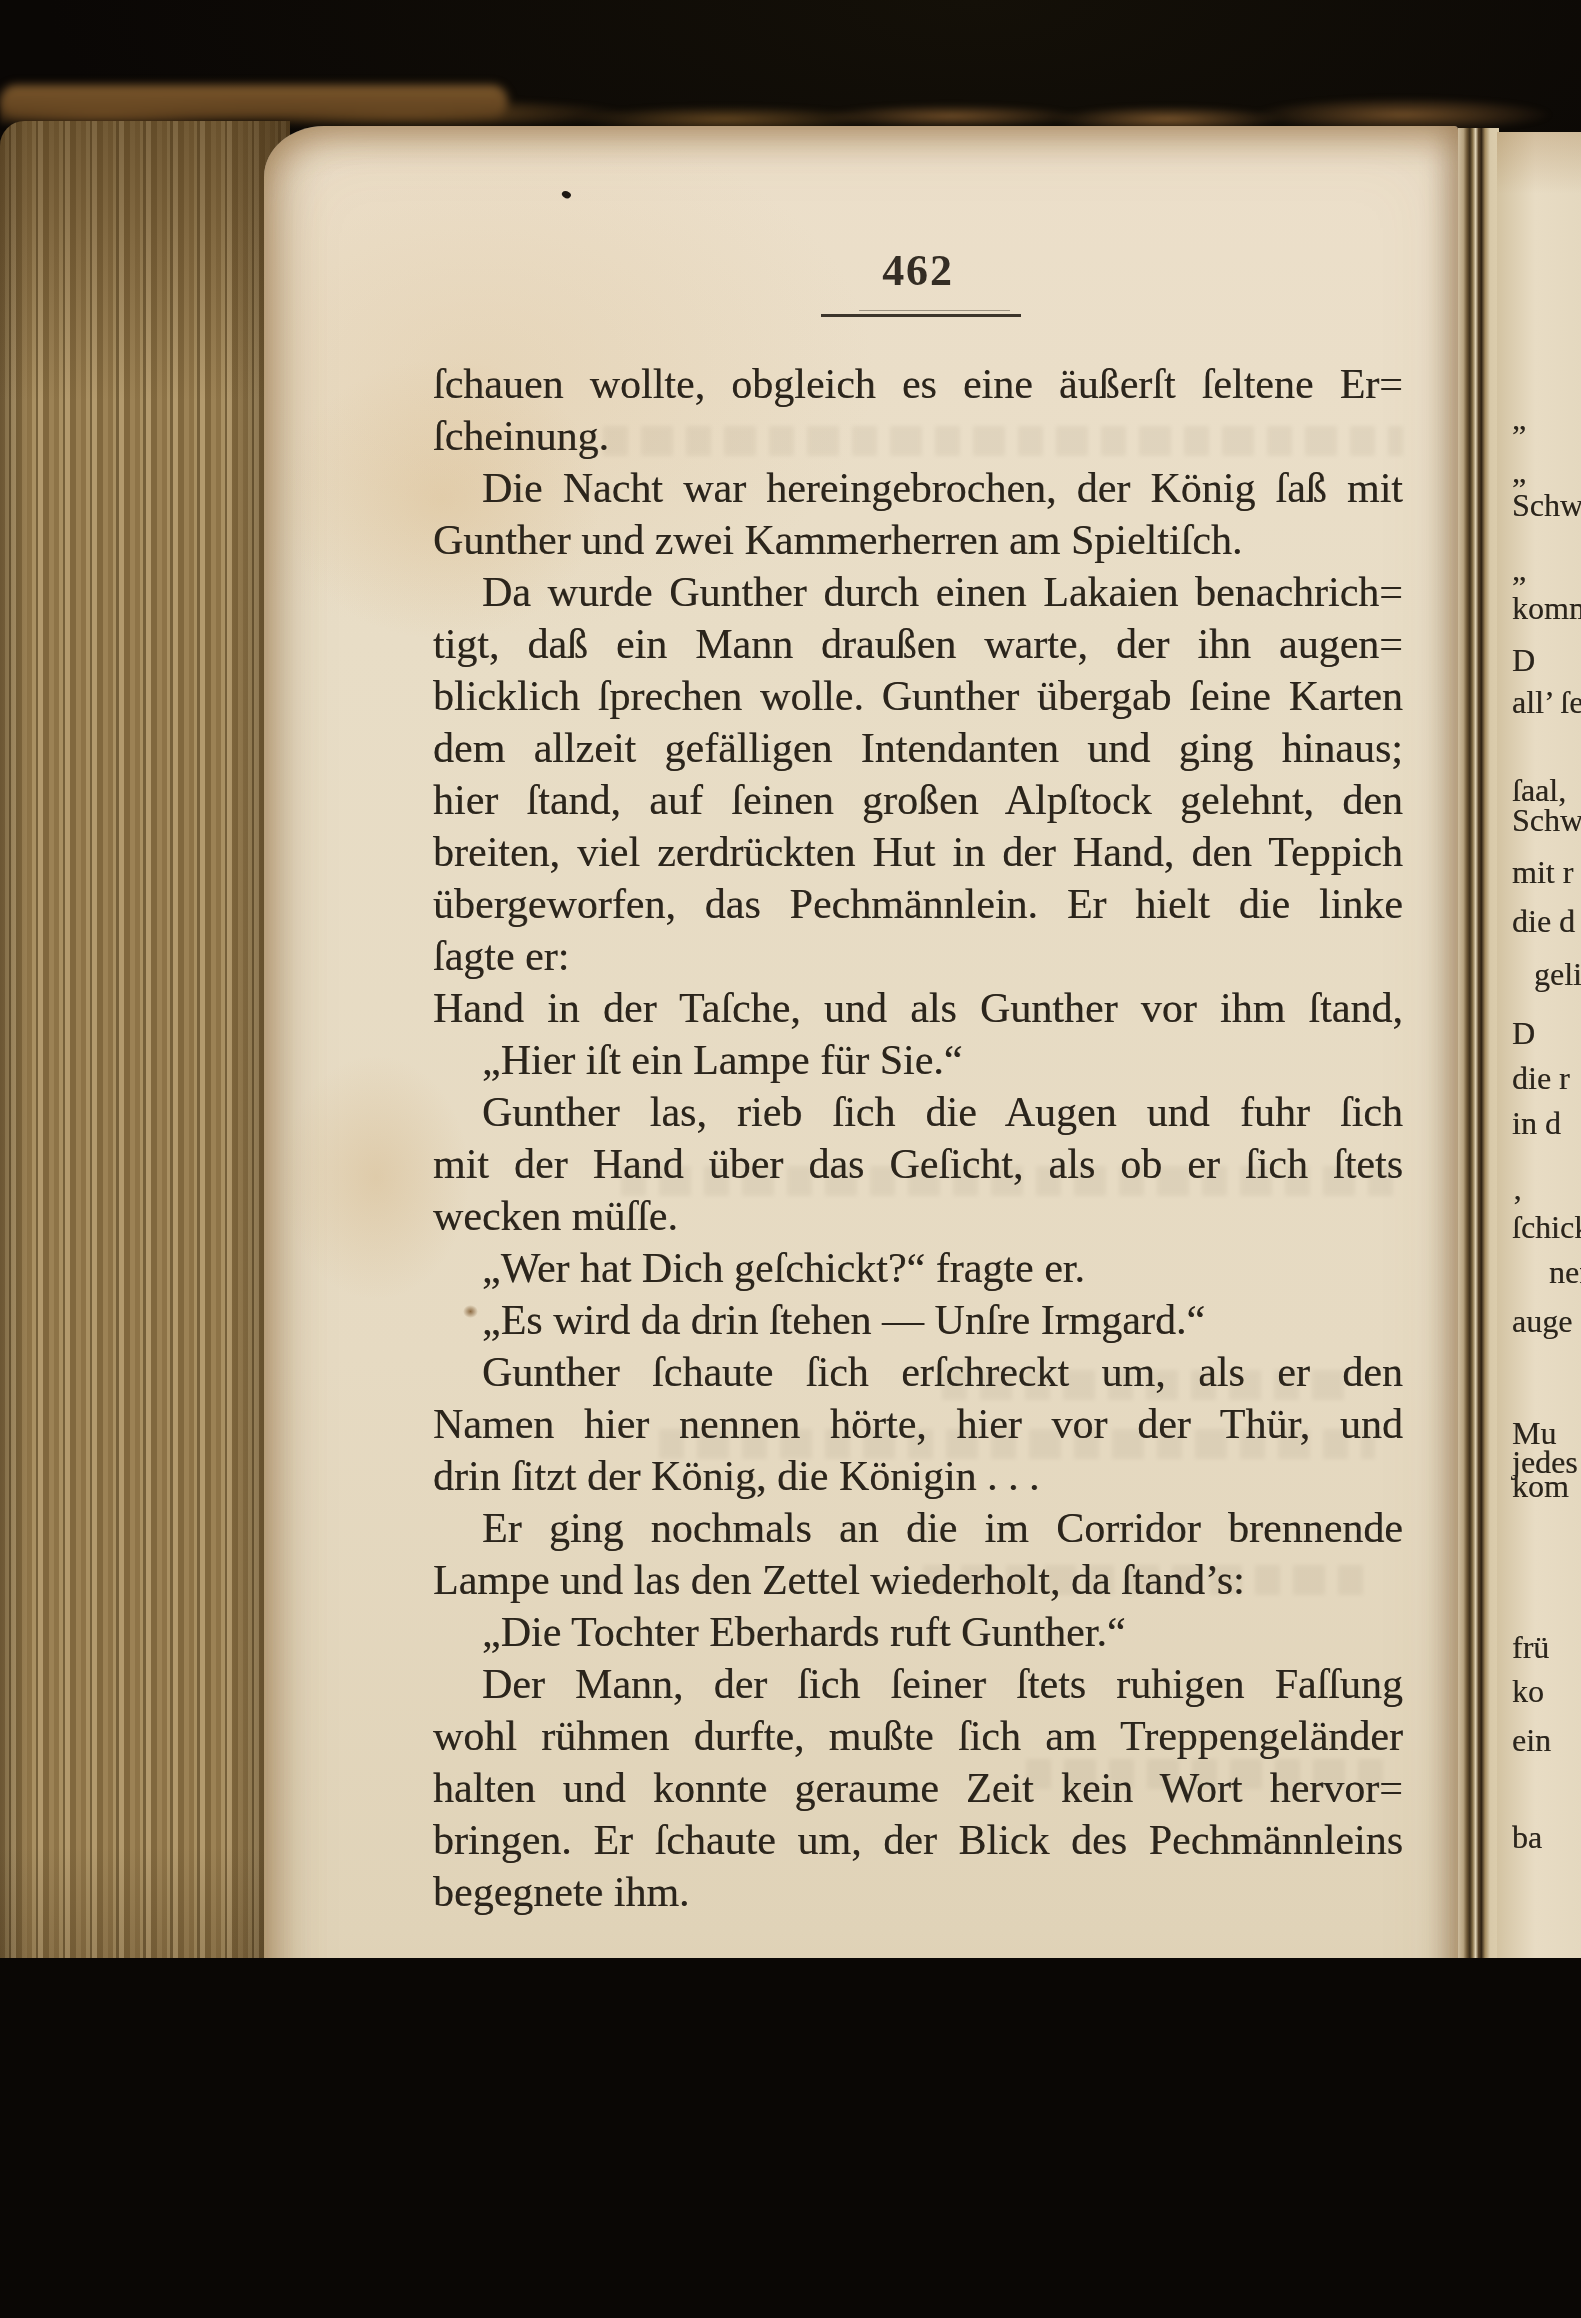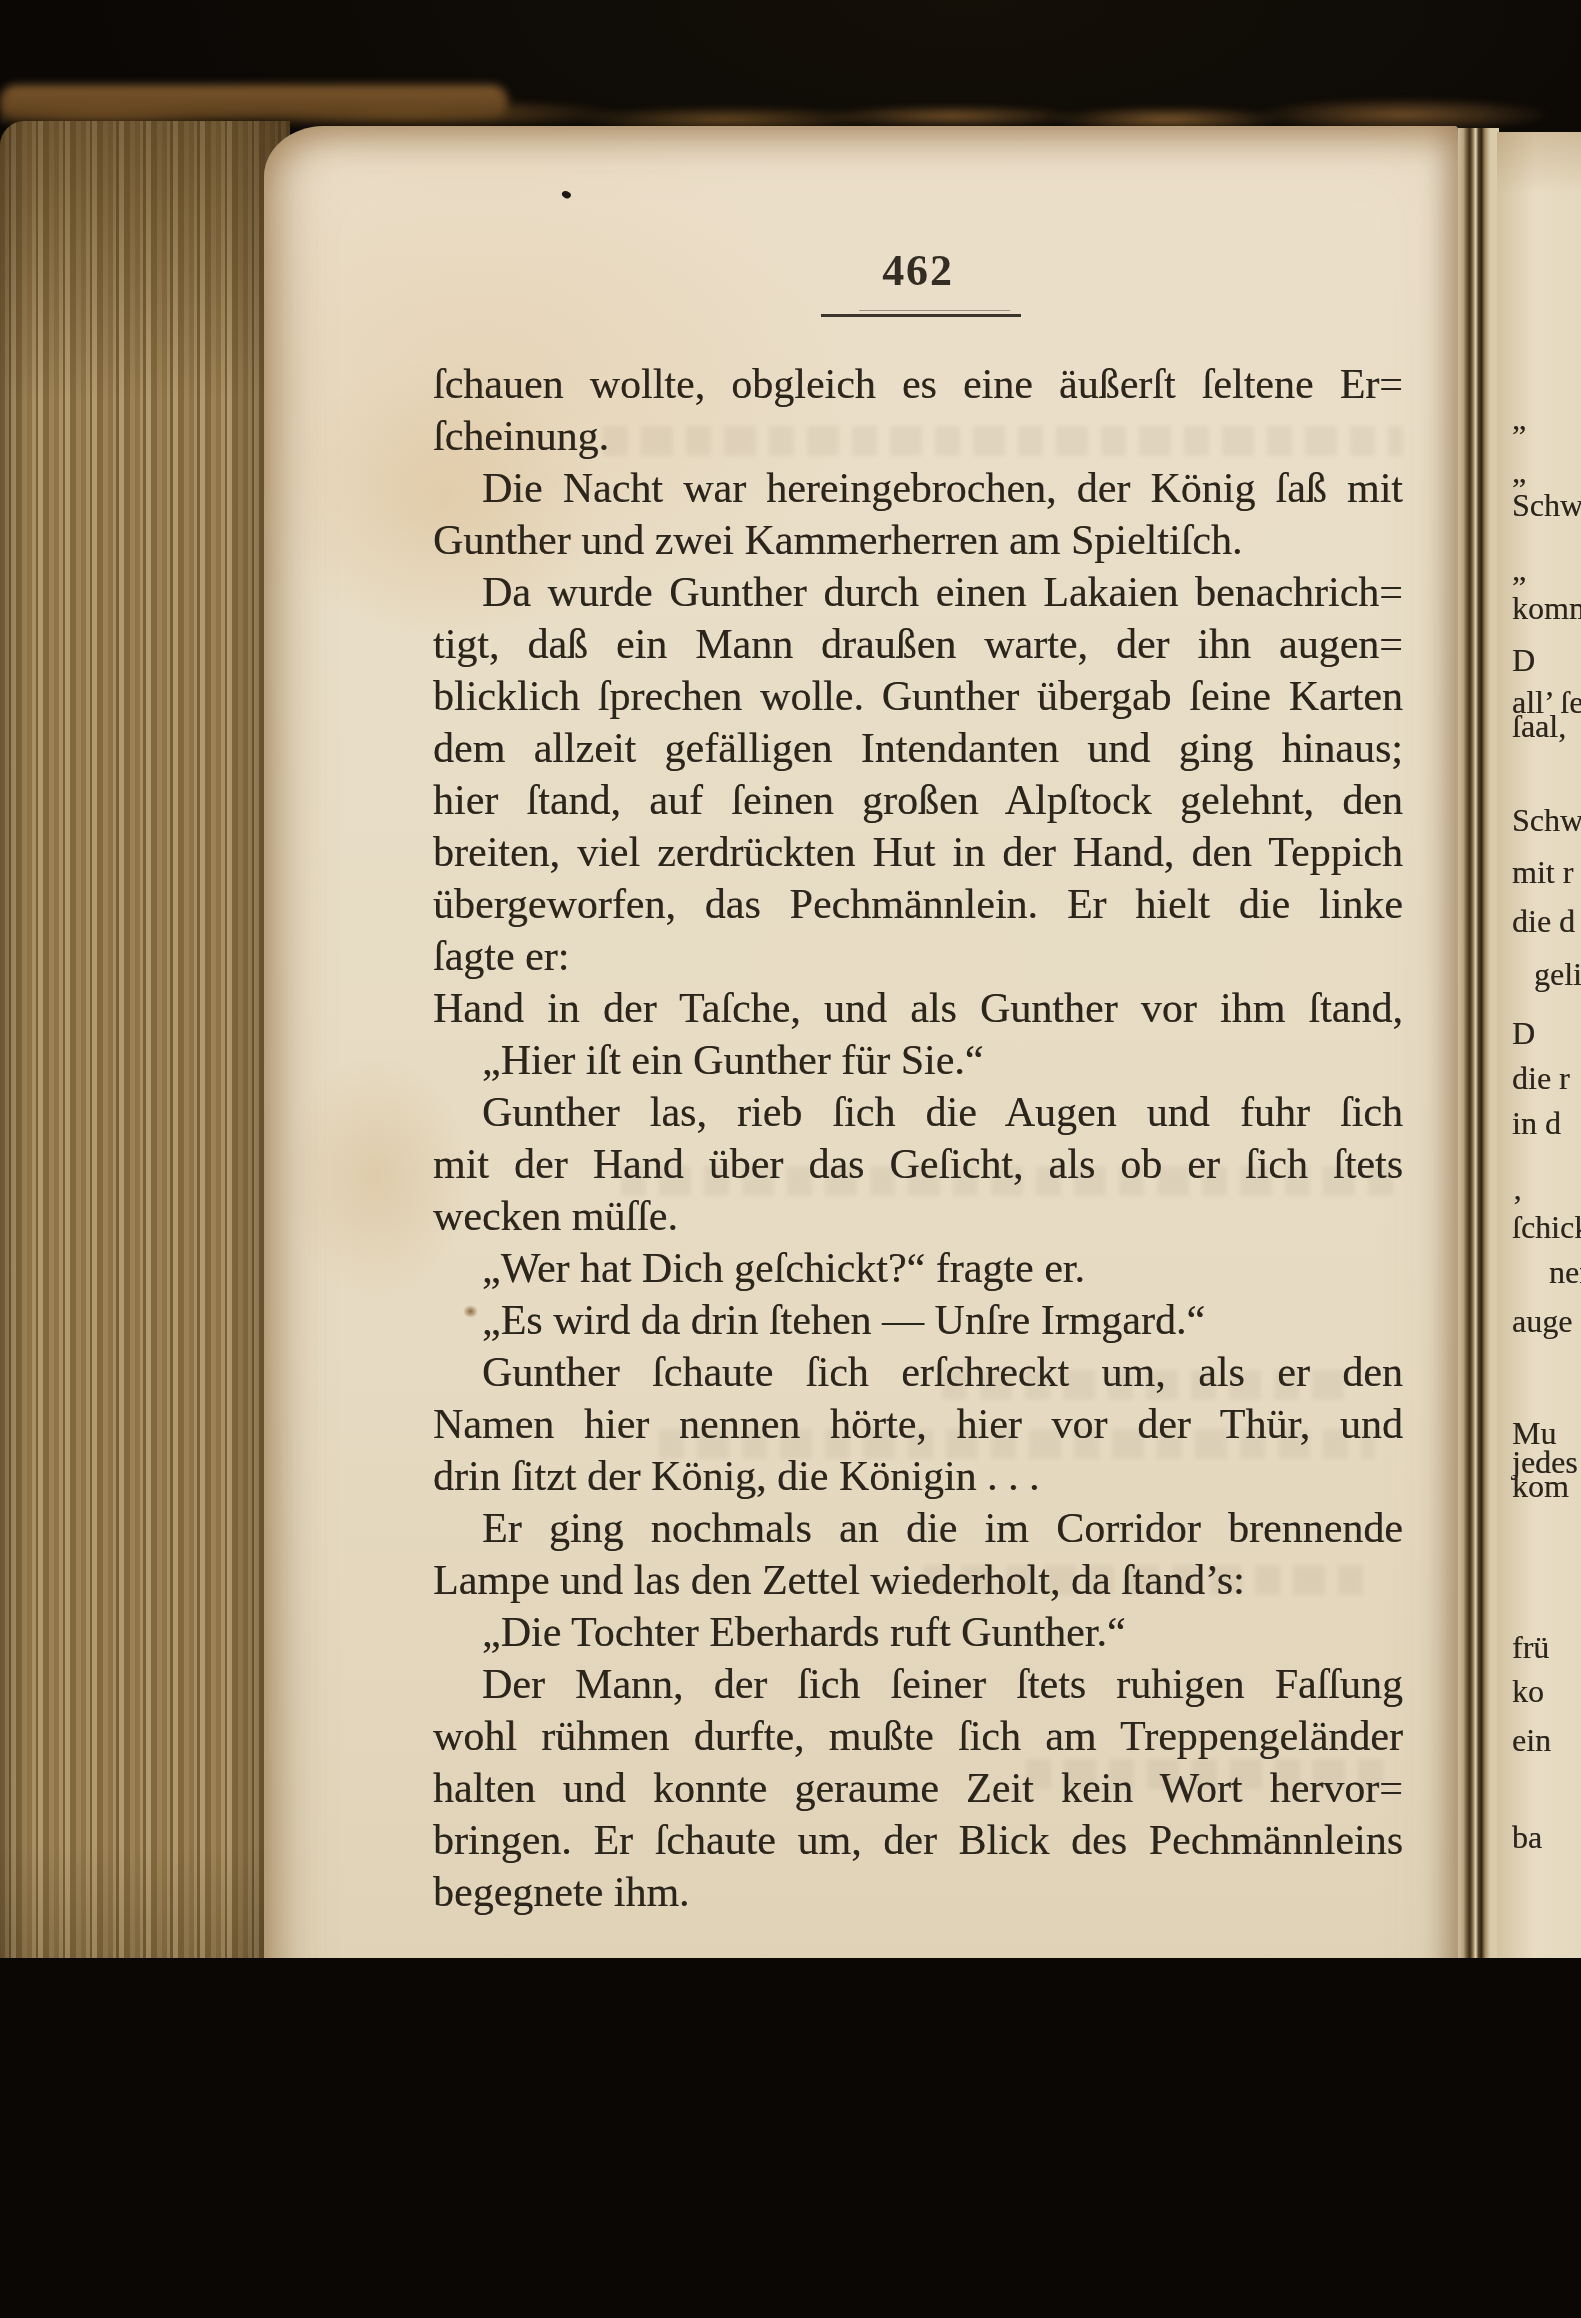--- a/index.html
+++ b/index.html
@@ -177,21 +177,21 @@
       <div class="line nojust">Gunther und zwei Kammerherren am Spieltiſch.</div>
       <div class="line indent">Da wurde Gunther durch einen Lakaien benachrich=</div>
       <div class="line">tigt, daß ein Mann draußen warte, der ihn augen=</div>
       <div class="line">blicklich ſprechen wolle. Gunther übergab ſeine Karten</div>
       <div class="line">dem allzeit gefälligen Intendanten und ging hinaus;</div>
       <div class="line">hier ſtand, auf ſeinen großen Alpſtock gelehnt, den</div>
       <div class="line">breiten, viel zerdrückten Hut in der Hand, den Teppich</div>
       <div class="line">übergeworfen, das Pechmännlein. Er hielt die linke</div>
       <div class="line nojust">ſagte er:</div>
       <div class="line">Hand in der Taſche, und als Gunther vor ihm ſtand,</div>
-      <div class="line indent nojust">„Hier iſt ein Gunther für Sie.“</div>
+      <div class="line indent nojust">„Hier iſt ein Lampe für Sie.“</div>
       <div class="line indent">Gunther las, rieb ſich die Augen und fuhr ſich</div>
       <div class="line">mit der Hand über das Geſicht, als ob er ſich ſtets</div>
       <div class="line nojust">wecken müſſe.</div>
       <div class="line indent nojust">„Wer hat Dich geſchickt?“ fragte er.</div>
       <div class="line indent nojust">„Es wird da drin ſtehen — Unſre Irmgard.“</div>
       <div class="line indent">Gunther ſchaute ſich erſchreckt um, als er den</div>
       <div class="line">Namen hier nennen hörte, hier vor der Thür, und</div>
       <div class="line nojust">drin ſitzt der König, die Königin . . .</div>
       <div class="line indent">Er ging nochmals an die im Corridor brennende</div>
       <div class="line nojust">Lampe und las den Zettel wiederholt, da ſtand’s:</div>
@@ -205,21 +205,21 @@
 
   <div id="gutter-shadow"></div>
   <div id="right-page-sliver">
       <div class="frag" style="top: 268px;">„</div>
       <div class="frag" style="top: 321px;">„</div>
       <div class="frag" style="top: 355px;">Schw</div>
       <div class="frag" style="top: 419px;">„</div>
       <div class="frag" style="top: 458px;">komm</div>
       <div class="frag" style="top: 510px;">D</div>
       <div class="frag" style="top: 552px;">all’ ſe</div>
-      <div class="frag" style="top: 576px;">ſaal,</div>
+      <div class="frag" style="top: 640px;">ſaal,</div>
       <div class="frag" style="top: 670px;">Schw</div>
       <div class="frag" style="top: 722px;">mit r</div>
       <div class="frag" style="top: 771px;">die d</div>
       <div class="frag" style="top: 824px; margin-left: 22px;">gelin</div>
       <div class="frag" style="top: 883px;">D</div>
       <div class="frag" style="top: 928px;">die r</div>
       <div class="frag" style="top: 973px;">in d</div>
       <div class="frag" style="top: 1056px;">’</div>
       <div class="frag" style="top: 1077px;">ſchick</div>
       <div class="frag" style="top: 1122px; margin-left: 37px;">nen,</div>

